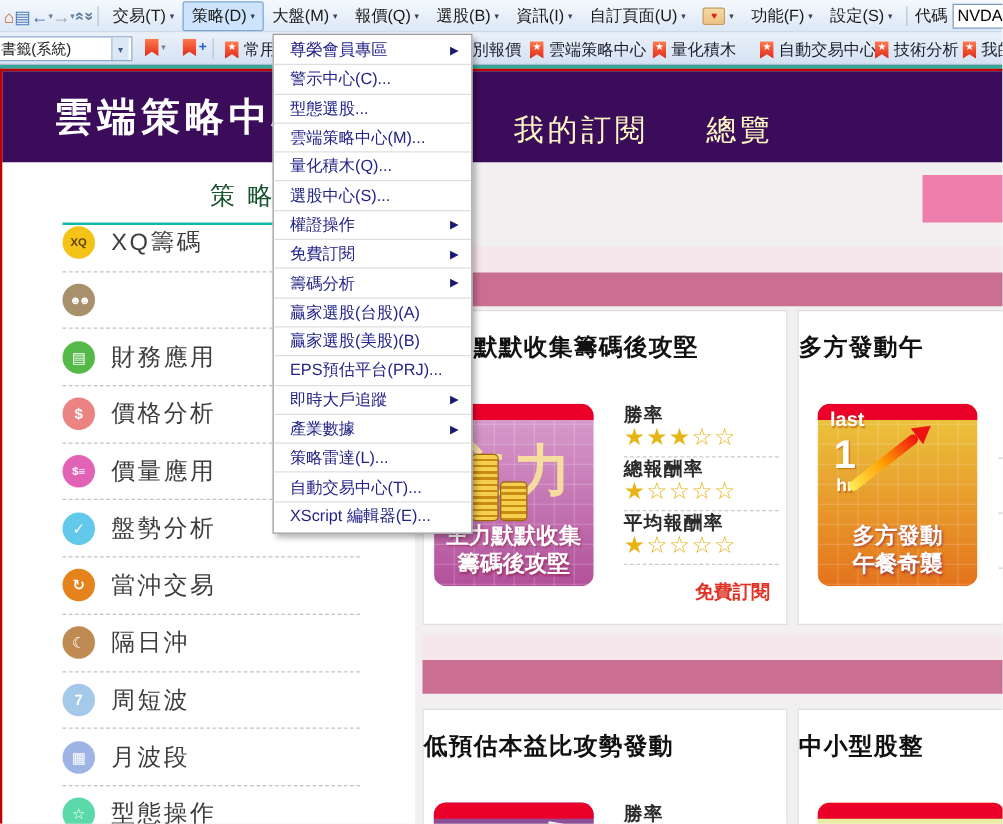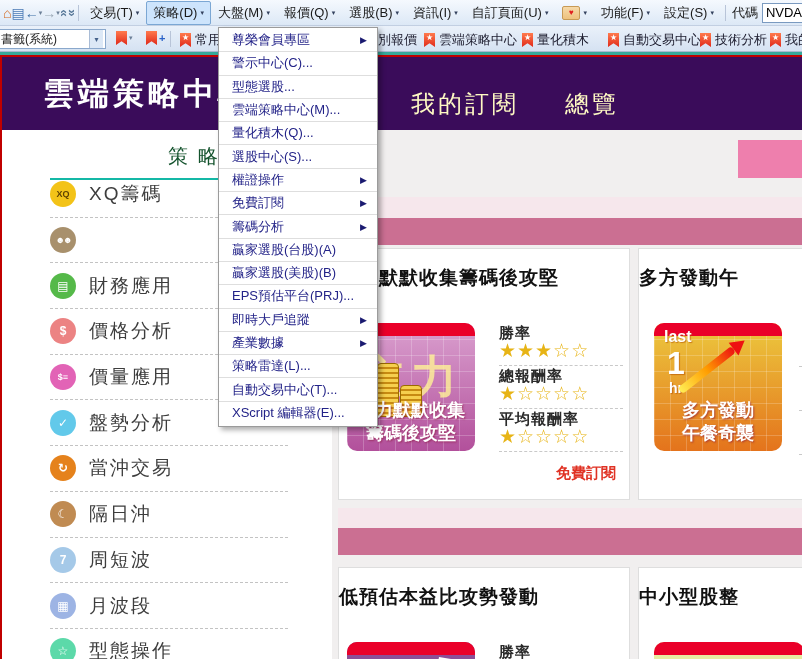--- a/index.html
+++ b/index.html
@@ -70,21 +70,21 @@
   .band-light{background:#f6e7ec;height:21px;}
   .band-rose{background:#cb6f92;height:27px;}
   .b1{top:67px;} .b2{top:88px;} .b3{top:378px;} .b4{top:398px;}
   .card{position:absolute;width:292px;height:252px;background:#fff;border:1px solid #dedede;box-sizing:border-box;}
   .card-title{position:absolute;top:16px;left:0;right:0;text-align:left;font-size:19px;font-weight:bold;color:#111;
     letter-spacing:1px;white-space:nowrap;}
   .card1{left:6px;top:118px;}
   .card2{left:306px;top:118px;width:250px;}
   .card3{left:6px;top:437px;}
   .card4{left:306px;top:437px;width:250px;}
-  .thumb{position:absolute;left:8px;top:74px;width:128px;height:128px;border-radius:10px;overflow:hidden;}
+  .thumb{position:absolute;left:8px;top:74px;width:128px;height:146px;border-radius:10px;overflow:hidden;}
   .thumb-bar{height:13px;background:#ea0029;}
   .grid-pink{background-image:
       linear-gradient(rgba(255,255,255,.22) 1px,transparent 1px),
       linear-gradient(90deg,rgba(255,255,255,.22) 1px,transparent 1px),
       linear-gradient(#daa0cf,#b2509b);
     background-size:16px 16px,16px 16px,100% 100%;}
   .grid-orange{background-image:
       linear-gradient(rgba(255,255,255,.2) 1px,transparent 1px),
       linear-gradient(90deg,rgba(255,255,255,.2) 1px,transparent 1px),
       linear-gradient(#ecc93e,#e4731c);

